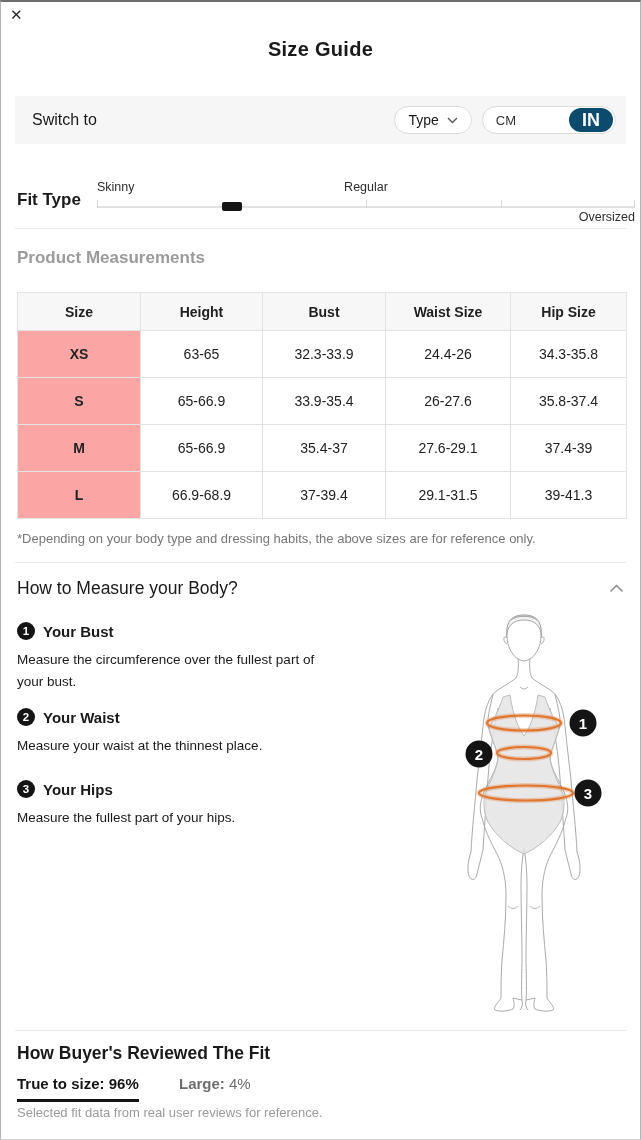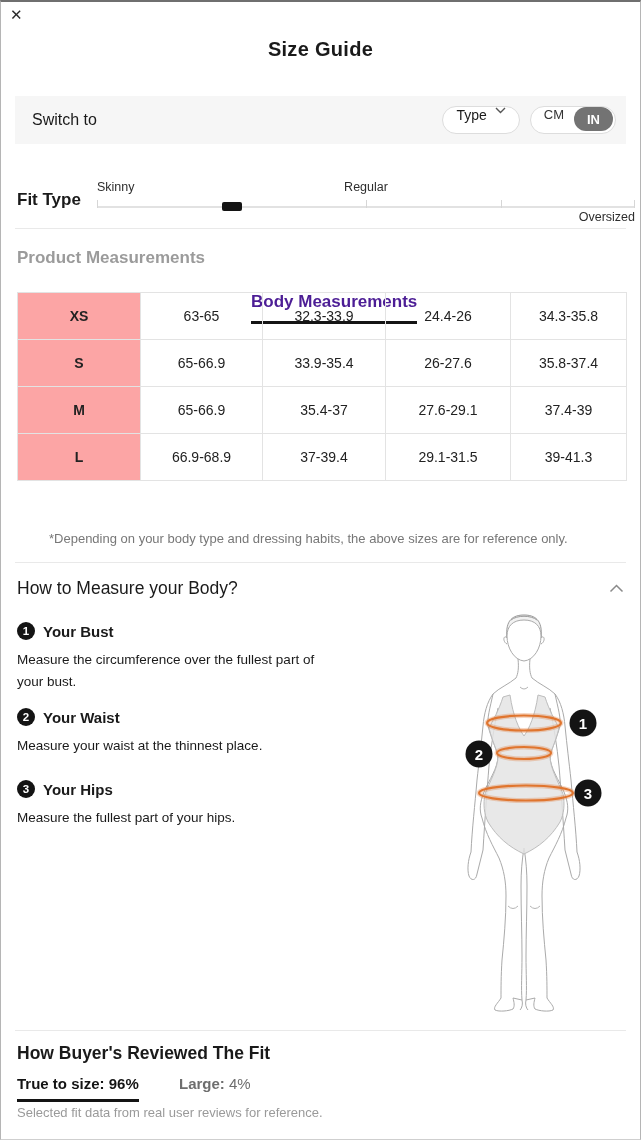--- a/index.html
+++ b/index.html
@@ -13,25 +13,25 @@
     border-right:1px solid #b5b5b5;
     border-bottom:1px solid #cfcfcf;
   }
   .close-x { position:absolute; left:9px; top:5px; font-size:15px; color:#2b2b2b; line-height:1; cursor:pointer; }
   .page-title { position:absolute; top:36px; left:0; width:100%; text-align:center; font-size:20px; font-weight:700; letter-spacing:.3px; }
 
   
   .switch-bar { position:absolute; top:94px; left:14px; right:14px; height:48px; background:#f6f6f6; display:flex; align-items:center; padding:0 10px 0 17px; }
   .switch-label { font-size:16px; color:#1a1a1a; }
   .switch-spacer { flex:1; }
-  .pill { display:inline-flex; background:#fff; border:1px solid #ddd; border-radius:15px; height:28px; }
+  .pill { display:inline-flex; align-items:center; background:#fff; border:1px solid #ddd; border-radius:15px; height:28px; }
   .type-pill { padding:0 13px; gap:8px; font-size:14px; color:#1a1a1a; cursor:pointer; }
   .unit-toggle { margin-left:10px; padding:0 2px 0 0; cursor:pointer; }
   .unit-cm { font-size:13px; color:#333; padding:0 10px 0 13px; }
-  .unit-in { background:#737373; color:#fff; font-size:13px; font-weight:700; height:24px; border-radius:12px; display:inline-flex; align-items:center; padding:0 13px; }
+  .unit-in { background:#0c4a6e; color:#fff; font-size:18px; font-weight:700; height:24px; border-radius:12px; display:inline-flex; align-items:center; padding:0 13px;margin-left:43px; }
 
   
   .fit-type-label { position:absolute; left:16px; top:188px; font-size:17px; font-weight:700; }
   .fit-slider { position:absolute; left:96px; right:5px; top:175px; height:40px; }
   .fit-opt { position:absolute; top:3px; font-size:12.5px; color:#2e2e2e; }
   .fit-opt.skinny { left:0; }
   .fit-opt.regular { left:50%; transform:translateX(-50%); }
   .fit-opt.oversized { right:0;margin-top:30px; }
   .fit-track { position:absolute; left:0; right:0; top:29px; height:2px; background:#e2e2e2; cursor:pointer; }
   .fit-tick { position:absolute; top:-6px; width:1px; height:8px; background:#d6d6d6; }
@@ -44,21 +44,21 @@
   .tab { font-size:17px; font-weight:700; padding-bottom:9px; cursor:pointer; }
   .tab.inactive { color:#9b9b9b; }
   .tab.active { color:#4c1d95; border-bottom:3.5px solid #141414;margin-top:44px; }
 
   
   .size-table { position:absolute; top:290px; left:16px; border-collapse:collapse; table-layout:fixed; }
   .size-table th, .size-table td { border:1px solid #e3e3e3; text-align:center; font-size:14px; color:#222; }
   .size-table th { background:#f7f7f7; font-weight:700; height:38px; }
   .size-table td { height:47px; }
   .size-table td.size-col { background:#fca5a5; font-weight:700; }
-  .disclaimer { position:absolute; top:529px; left:16px; font-size:13px; color:#777;margin-left:32px; }
+  .disclaimer { position:absolute; top:529px; left:16px; font-size:13px; color:#777; }
 
   
   .measure-head { position:absolute; top:576px; left:16px; right:16px; display:flex; align-items:center; cursor:pointer; }
   .measure-title { font-size:17.5px; color:#1a1a1a; flex:1; }
   .measure-item { position:absolute; left:16px; width:330px; }
   .mi-head { display:flex; align-items:center; gap:8px; }
   .num-badge { width:18px; height:18px; border-radius:50%; background:#141414; color:#fff; font-size:11.5px; font-weight:700; display:inline-flex; align-items:center; justify-content:center; }
   .mi-title { font-size:15px; font-weight:700; }
   .mi-desc { margin-top:9px; font-size:13.5px; line-height:1.65; color:#1a1a1a; width:320px; }
   .figure-wrap { position:absolute; left:440px; top:602px; width:200px; height:412px; }
@@ -117,20 +117,27 @@
 
   <table class="size-table">
     <colgroup>
         <col style="width:123px">
         <col style="width:122px">
         <col style="width:123px">
         <col style="width:125px">
         <col style="width:116px">
       </colgroup>
     <tbody>
+        <tr>
+      <th>Size</th>
+      <th>Height</th>
+      <th>Bust</th>
+      <th>Waist Size</th>
+      <th>Hip Size</th>
+    </tr>
     <tr>
       <td class="size-col">XS</td>
       <td>63-65</td>
       <td>32.3-33.9</td>
       <td>24.4-26</td>
       <td>34.3-35.8</td>
     </tr>
     <tr>
       <td class="size-col">S</td>
       <td>65-66.9</td>

